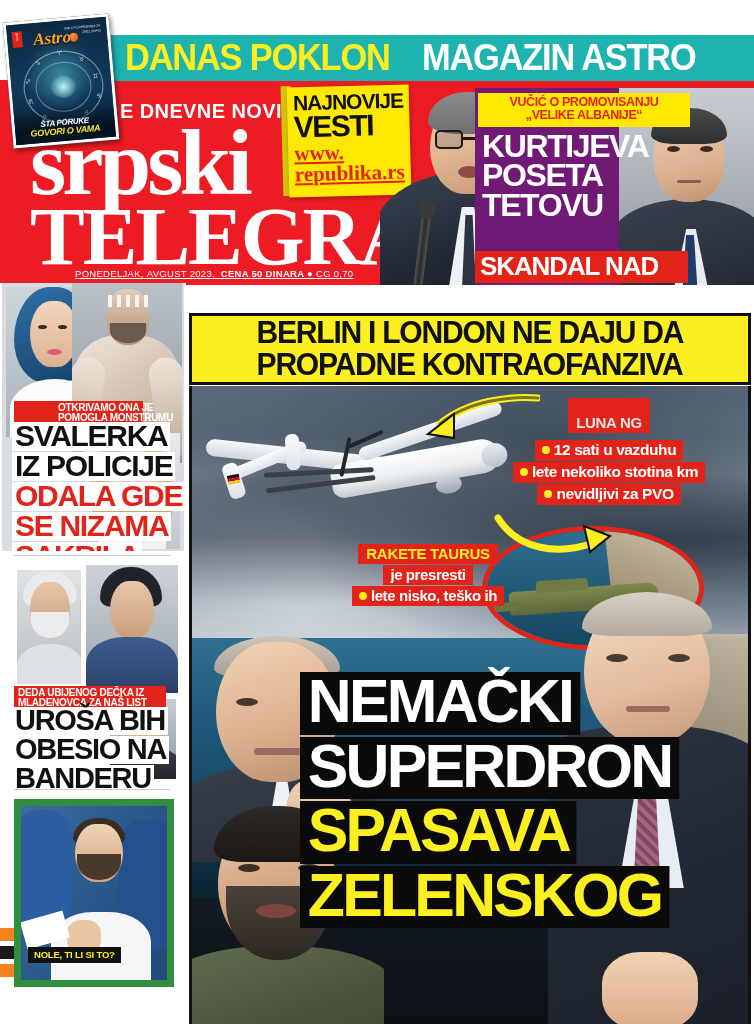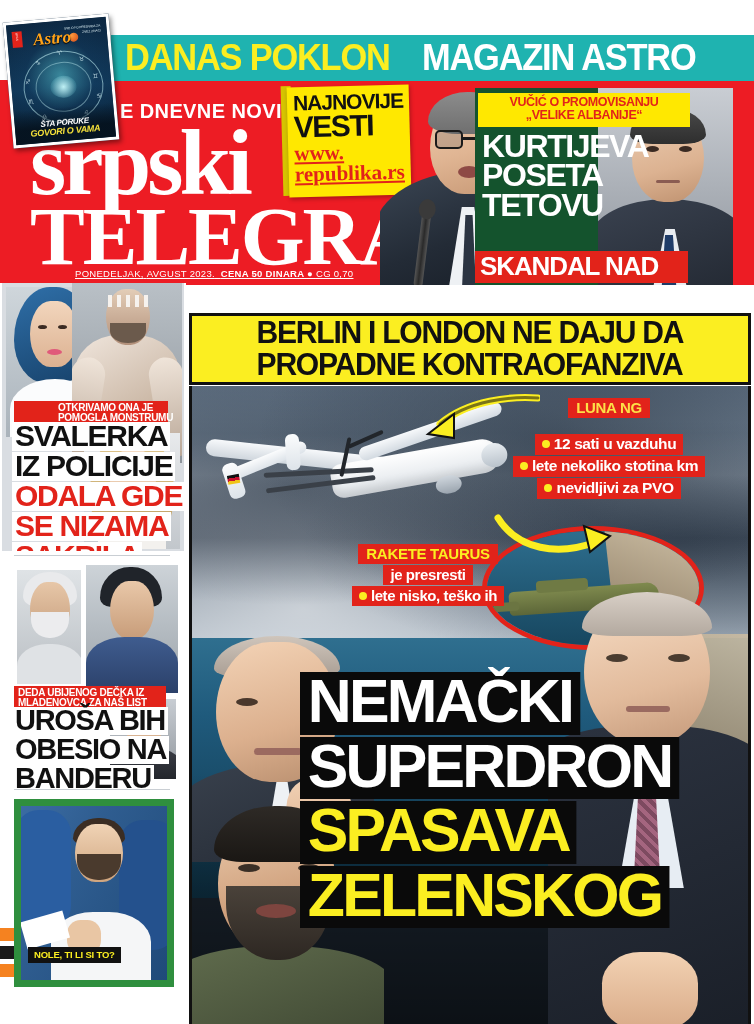--- a/index.html
+++ b/index.html
@@ -190,22 +190,22 @@
     background:linear-gradient(90deg,#555,#2a2a2a,#555); transform:rotate(7deg);
     border-radius:4px;
   }
   .vucic-mic:before {
     content:""; position:absolute; left:-4px; top:-10px; width:17px; height:20px;
     border-radius:50%; background:#3a3a3a;
   }
 
   
   .kurti-box {
-    position:absolute; left:475px; top:88px; width:258px; height:197px; z-index:16;
-    background:#14532d; overflow:hidden;
+    position:absolute; left:475px; top:88px; width:279px; height:197px; z-index:16;
+    background:#701a75; overflow:hidden;
   }
   .kurti-photo {
     position:absolute; right:0; top:0; width:135px; height:197px;
     background:linear-gradient(#c9cdd3,#8e949c);
     overflow:hidden;
   }
   .kurti-jacket {
     position:absolute; left:-8px; bottom:0; width:155px; height:86px;
     background:linear-gradient(160deg,#3a4250,#242a34);
     border-radius:50% 50% 0 0/40px 40px 0 0;
@@ -308,21 +308,21 @@
   .sb1-blonde .eye.l { left:33px; } .sb1-blonde .eye.r { left:53px; }
   .sb1-blonde .lips { position:absolute; left:42px; top:58px; width:14px; height:6px; border-radius:50%; background:#d4566f; }
   .sb1-blonde .turtle { position:absolute; left:14px; bottom:0; width:68px; height:30px; background:#f3f1ee;
     border-radius:40% 40% 0 0/16px 16px 0 0; }
 
   .sb-kicker {
     position:absolute; z-index:6; background:#e2231a; color:#fff; padding:2px 4px 3px 4px;
     line-height:1.03;
   }
   .sb-kicker span { display:block; font-size:10px; font-weight:900; letter-spacing:-.3px; white-space:nowrap; }
-  .sb1-kicker { left:14px; top:118px; width:154px;padding-left:44px; }
+  .sb1-kicker { left:14px; top:118px; width:129px;padding-left:44px; }
 
   .sb1-head { position:absolute; left:12px; top:139px; z-index:7; line-height:.9; }
   .sb1-head div { display:inline-block; font-size:30px; font-weight:900; letter-spacing:-1.3px;
     background:#fff; color:#111; padding:0 3px 2px 3px; margin-bottom:1px; white-space:nowrap; }
   .sb1-head div.red { color:#e2231a; }
 
   
   .sb2 { top:278px; height:228px; }
   .sb2-bg { position:absolute; inset:0 2px; background:#fff; }
   .sb2-old {
@@ -537,22 +537,22 @@
   }
   .arrow-yellow-2 {
     position:absolute; left:300px; top:126px; width:140px; height:60px; z-index:8;
   }
 
   
   .luna {
     position:absolute; left:470px; top:398px; width:278px; z-index:22; text-align:center;
   }
   .luna .title {
-    display:inline-block; background:#e2231a; color:#fde047; font-size:15px; font-weight:900;
-    padding:1px 8px 2px 8px; letter-spacing:-.3px; white-space:nowrap; margin-bottom:16px;
+    display:inline-block; background:#e2231a; color:#e5e5e5; font-size:15px; font-weight:900;
+    padding:16px 8px 2px 8px; letter-spacing:-.3px; white-space:nowrap; margin-bottom:7px;
   }
   .luna .row { margin-bottom:1px; }
   .luna .row span {
     display:inline-block; background:#e2231a; color:#fff; font-size:15.5px; font-weight:900;
     padding:1px 7px 2px 7px; letter-spacing:-.4px; white-space:nowrap;
   }
   .bullet {
     display:inline-block; width:8px; height:8px; border-radius:50%; background:#fbee21;
     margin-right:4px; vertical-align:1px;
   }

